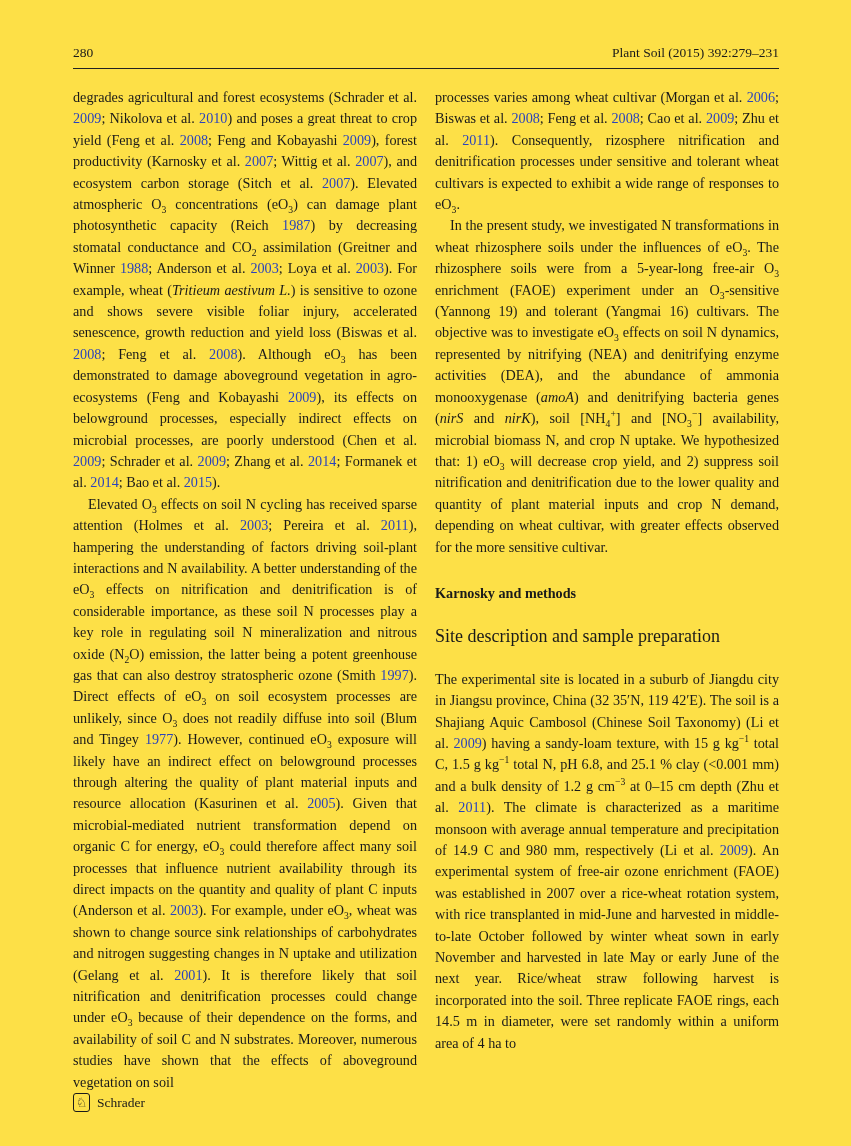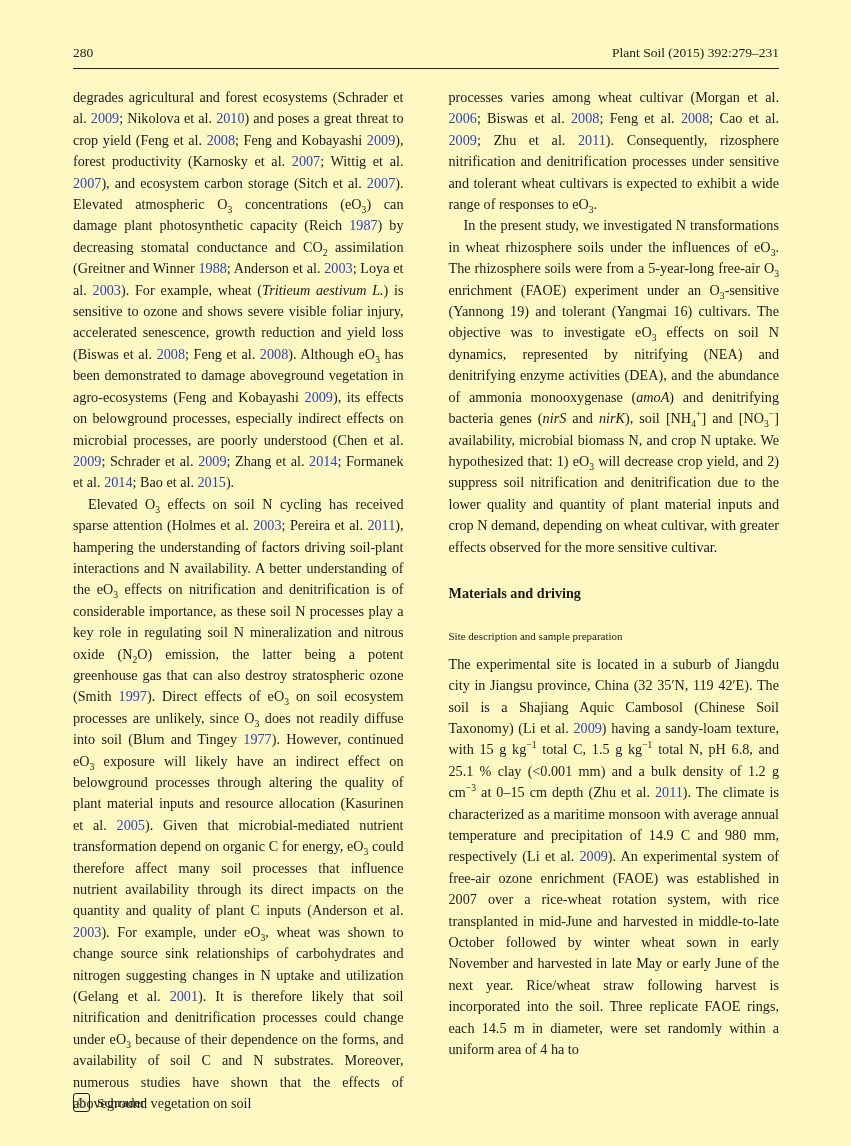--- a/index.html
+++ b/index.html
@@ -1,61 +1,61 @@
 <!DOCTYPE html>
 <html style="--link: #2a43bd; --text: #1a1a1a;"><head>
 <meta charset="utf-8">
 <style>
   * { margin: 0; padding: 0; box-sizing: border-box; }
   html, body { background: #ffffff; }
   .page {
     position: relative;
     width: 851px;
     height: 1146px;
-    background: #fef9c3;
+    background: #fde047;
     overflow: hidden;
     font-family: "Liberation Serif", "DejaVu Serif", serif;
     color: var(--text, #1a1a1a);
   }
   .header {
     position: absolute;
     top: 45px; left: 73px; right: 72px;
     display: flex;
     justify-content: space-between;
     font-size: 13.5px;
     line-height: 1.2;
     padding-bottom: 7px;
     border-bottom: 1px solid #222222;
   }
   .columns {
     position: absolute;
     top: 87px; left: 73px; right: 72px;
     display: flex;
-    gap: 45px;
+    gap: 18px;
   }
   .col {
     flex: 1 1 0;
     min-width: 0;
     font-size: 14.2px;
     line-height: 21.4px;
     text-align: justify;
   }
   .col p { margin: 0; }
   .col p.indent { text-indent: 15px; }
   .col h3.h1 {
     font-size: 14.2px;
     font-weight: bold;
     text-align: left;
     margin: 25px 0 22px 0;
   }
   .col h4.h2 {
-    font-size: 11px;
+    font-size: 18px;
     font-weight: normal;
     text-align: left;
-    margin: 0 0 6px 0;
+    margin: 0 0 21px 0;
   }
   .link { color: var(--link, #2a43bd); cursor: pointer; }
   .i { font-style: italic; }
   sub, sup { font-size: 68%; line-height: 0; }
   .footer {
     position: absolute;
     left: 73px;
     bottom: 34px;
     display: flex;
     align-items: center;
@@ -87,21 +87,21 @@
   </header>
 
   <main class="columns">
     <div class="col">
         <p class="p"><span>degrades agricultural and forest ecosystems (Schrader et al. </span><span class="link">2009</span><span>; Nikolova et al. </span><span class="link">2010</span><span>) and poses a great threat to crop yield (Feng et al. </span><span class="link">2008</span><span>; Feng and Kobayashi </span><span class="link">2009</span><span>), forest productivity (Karnosky et al. </span><span class="link">2007</span><span>; Wittig et al. </span><span class="link">2007</span><span>), and ecosystem carbon storage (Sitch et al. </span><span class="link">2007</span><span>). Elevated atmospheric O</span><sub>3</sub><span> concentrations (eO</span><sub>3</sub><span>) can damage plant photosynthetic capacity (Reich </span><span class="link">1987</span><span>) by decreasing stomatal conductance and CO</span><sub>2</sub><span> assimilation (Greitner and Winner </span><span class="link">1988</span><span>; Anderson et al. </span><span class="link">2003</span><span>; Loya et al. </span><span class="link">2003</span><span>). For example, wheat (</span><span class="i">Tritieum aestivum L.</span><span>) is sensitive to ozone and shows severe visible foliar injury, accelerated senescence, growth reduction and yield loss (Biswas et al. </span><span class="link">2008</span><span>; Feng et al. </span><span class="link">2008</span><span>). Although eO</span><sub>3</sub><span> has been demonstrated to damage aboveground vegetation in agro-ecosystems (Feng and Kobayashi </span><span class="link">2009</span><span>), its effects on belowground processes, especially indirect effects on microbial processes, are poorly understood (Chen et al. </span><span class="link">2009</span><span>; Schrader et al. </span><span class="link">2009</span><span>; Zhang et al. </span><span class="link">2014</span><span>; Formanek et al. </span><span class="link">2014</span><span>; Bao et al. </span><span class="link">2015</span><span>).</span></p>
         <p class="p indent"><span>Elevated O</span><sub>3</sub><span> effects on soil N cycling has received sparse attention (Holmes et al. </span><span class="link">2003</span><span>; Pereira et al. </span><span class="link">2011</span><span>), hampering the understanding of factors driving soil-plant interactions and N availability. A better understanding of the eO</span><sub>3</sub><span> effects on nitrification and denitrification is of considerable importance, as these soil N processes play a key role in regulating soil N mineralization and nitrous oxide (N</span><sub>2</sub><span>O) emission, the latter being a potent greenhouse gas that can also destroy stratospheric ozone (Smith </span><span class="link">1997</span><span>). Direct effects of eO</span><sub>3</sub><span> on soil ecosystem processes are unlikely, since O</span><sub>3</sub><span> does not readily diffuse into soil (Blum and Tingey </span><span class="link">1977</span><span>). However, continued eO</span><sub>3</sub><span> exposure will likely have an indirect effect on belowground processes through altering the quality of plant material inputs and resource allocation (Kasurinen et al. </span><span class="link">2005</span><span>). Given that microbial-mediated nutrient transformation depend on organic C for energy, eO</span><sub>3</sub><span> could therefore affect many soil processes that influence nutrient availability through its direct impacts on the quantity and quality of plant C inputs (Anderson et al. </span><span class="link">2003</span><span>). For example, under eO</span><sub>3</sub><span>, wheat was shown to change source sink relationships of carbohydrates and nitrogen suggesting changes in N uptake and utilization (Gelang et al. </span><span class="link">2001</span><span>). It is therefore likely that soil nitrification and denitrification processes could change under eO</span><sub>3</sub><span> because of their dependence on the forms, and availability of soil C and N substrates. Moreover, numerous studies have shown that the effects of aboveground vegetation on soil</span></p>
       </div>
     <div class="col">
         <p class="p"><span>processes varies among wheat cultivar (Morgan et al. </span><span class="link">2006</span><span>; Biswas et al. </span><span class="link">2008</span><span>; Feng et al. </span><span class="link">2008</span><span>; Cao et al. </span><span class="link">2009</span><span>; Zhu et al. </span><span class="link">2011</span><span>). Consequently, rizosphere nitrification and denitrification processes under sensitive and tolerant wheat cultivars is expected to exhibit a wide range of responses to eO</span><sub>3</sub><span>.</span></p>
         <p class="p indent"><span>In the present study, we investigated N transformations in wheat rhizosphere soils under the influences of eO</span><sub>3</sub><span>. The rhizosphere soils were from a 5-year-long free-air O</span><sub>3</sub><span> enrichment (FAOE) experiment under an O</span><sub>3</sub><span>-sensitive (Yannong 19) and tolerant (Yangmai 16) cultivars. The objective was to investigate eO</span><sub>3</sub><span> effects on soil N dynamics, represented by nitrifying (NEA) and denitrifying enzyme activities (DEA), and the abundance of ammonia monooxygenase (</span><span class="i">amoA</span><span>) and denitrifying bacteria genes (</span><span class="i">nirS</span><span> and </span><span class="i">nirK</span><span>), soil [NH</span><sub>4</sub><sup>+</sup><span>] and [NO</span><sub>3</sub><sup>−</sup><span>] availability, microbial biomass N, and crop N uptake. We hypothesized that: 1) eO</span><sub>3</sub><span> will decrease crop yield, and 2) suppress soil nitrification and denitrification due to the lower quality and quantity of plant material inputs and crop N demand, depending on wheat cultivar, with greater effects observed for the more sensitive cultivar.</span></p>
-        <h3 class="h1"><span>Materials and driving</span></h3>
+        <h3 class="h1"><span>Karnosky and methods</span></h3>
         <h4 class="h2"><span>Site description and sample preparation</span></h4>
         <p class="p"><span>The experimental site is located in a suburb of Jiangdu city in Jiangsu province, China (32 35′N, 119 42′E). The soil is a Shajiang Aquic Cambosol (Chinese Soil Taxonomy) (Li et al. </span><span class="link">2009</span><span>) having a sandy-loam texture, with 15 g kg</span><sup>−1</sup><span> total C, 1.5 g kg</span><sup>−1</sup><span> total N, pH 6.8, and 25.1 % clay (&lt;0.001 mm) and a bulk density of 1.2 g cm</span><sup>−3</sup><span> at 0–15 cm depth (Zhu et al. </span><span class="link">2011</span><span>). The climate is characterized as a maritime monsoon with average annual temperature and precipitation of 14.9 C and 980 mm, respectively (Li et al. </span><span class="link">2009</span><span>). An experimental system of free-air ozone enrichment (FAOE) was established in 2007 over a rice-wheat rotation system, with rice transplanted in mid-June and harvested in middle-to-late October followed by winter wheat sown in early November and harvested in late May or early June of the next year. Rice/wheat straw following harvest is incorporated into the soil. Three replicate FAOE rings, each 14.5 m in diameter, were set randomly within a uniform area of 4 ha to</span></p>
       </div>
   </main>
 
   <footer class="footer">
     <span class="logo-box">♘</span>
     <span>Schrader</span>
   </footer>
 

